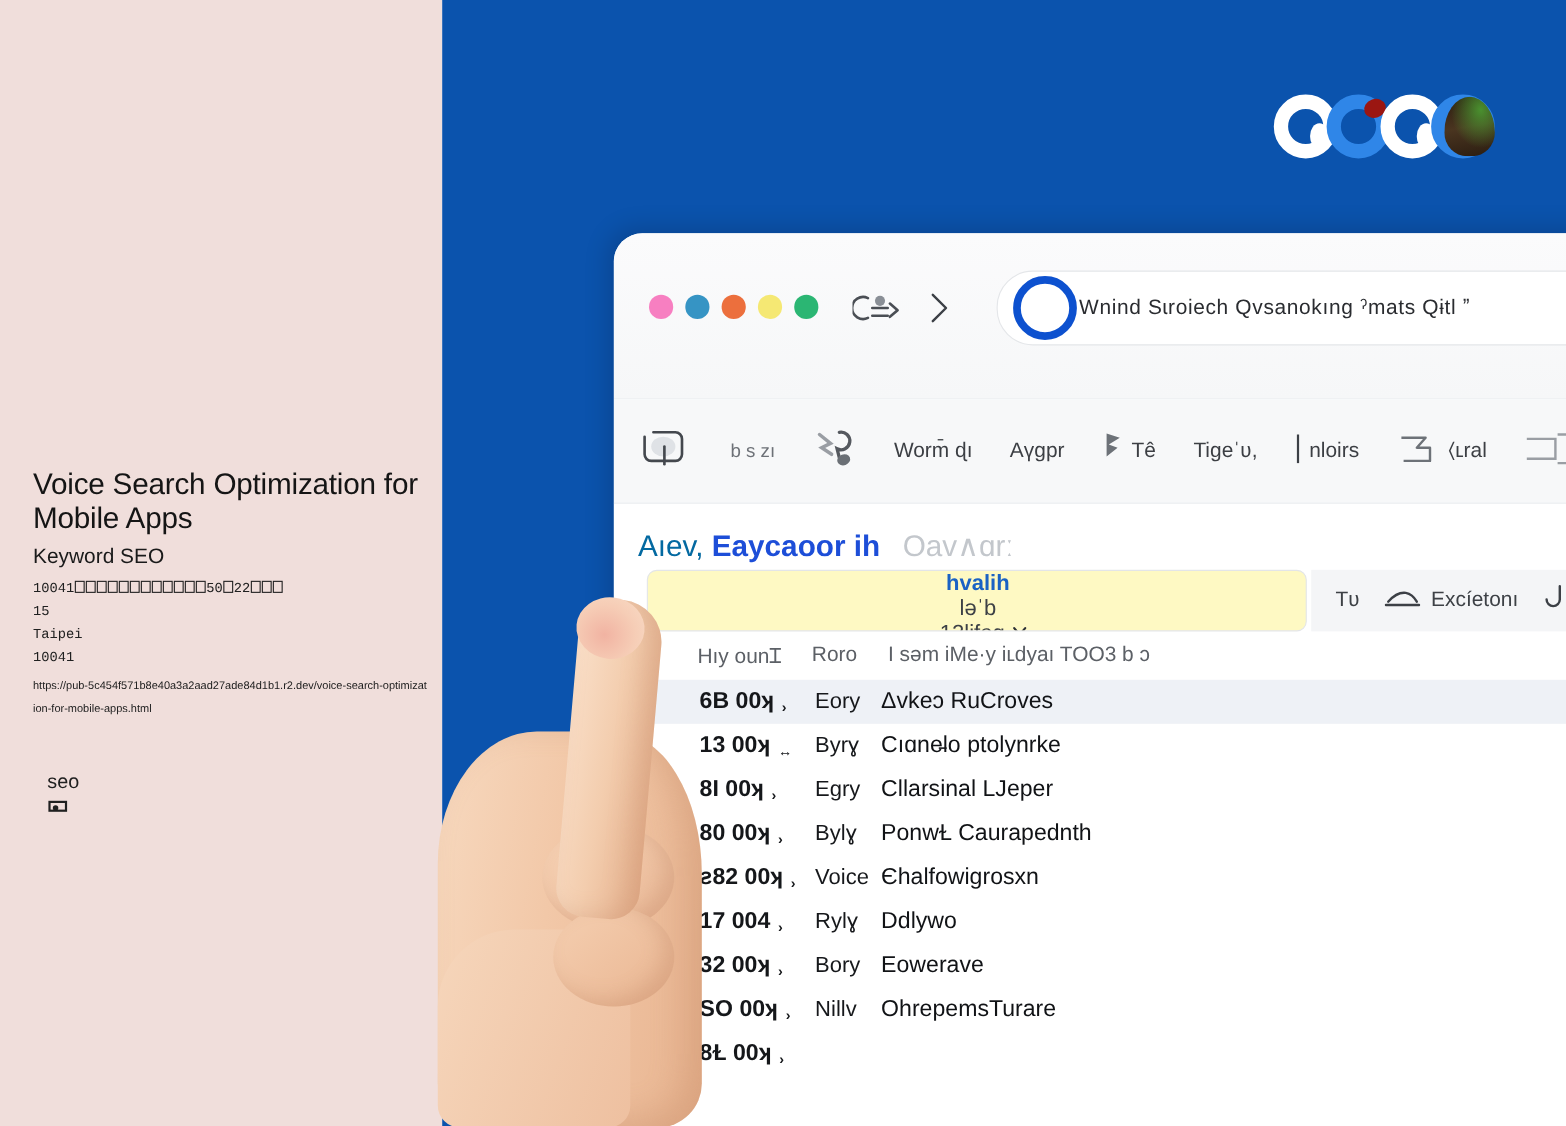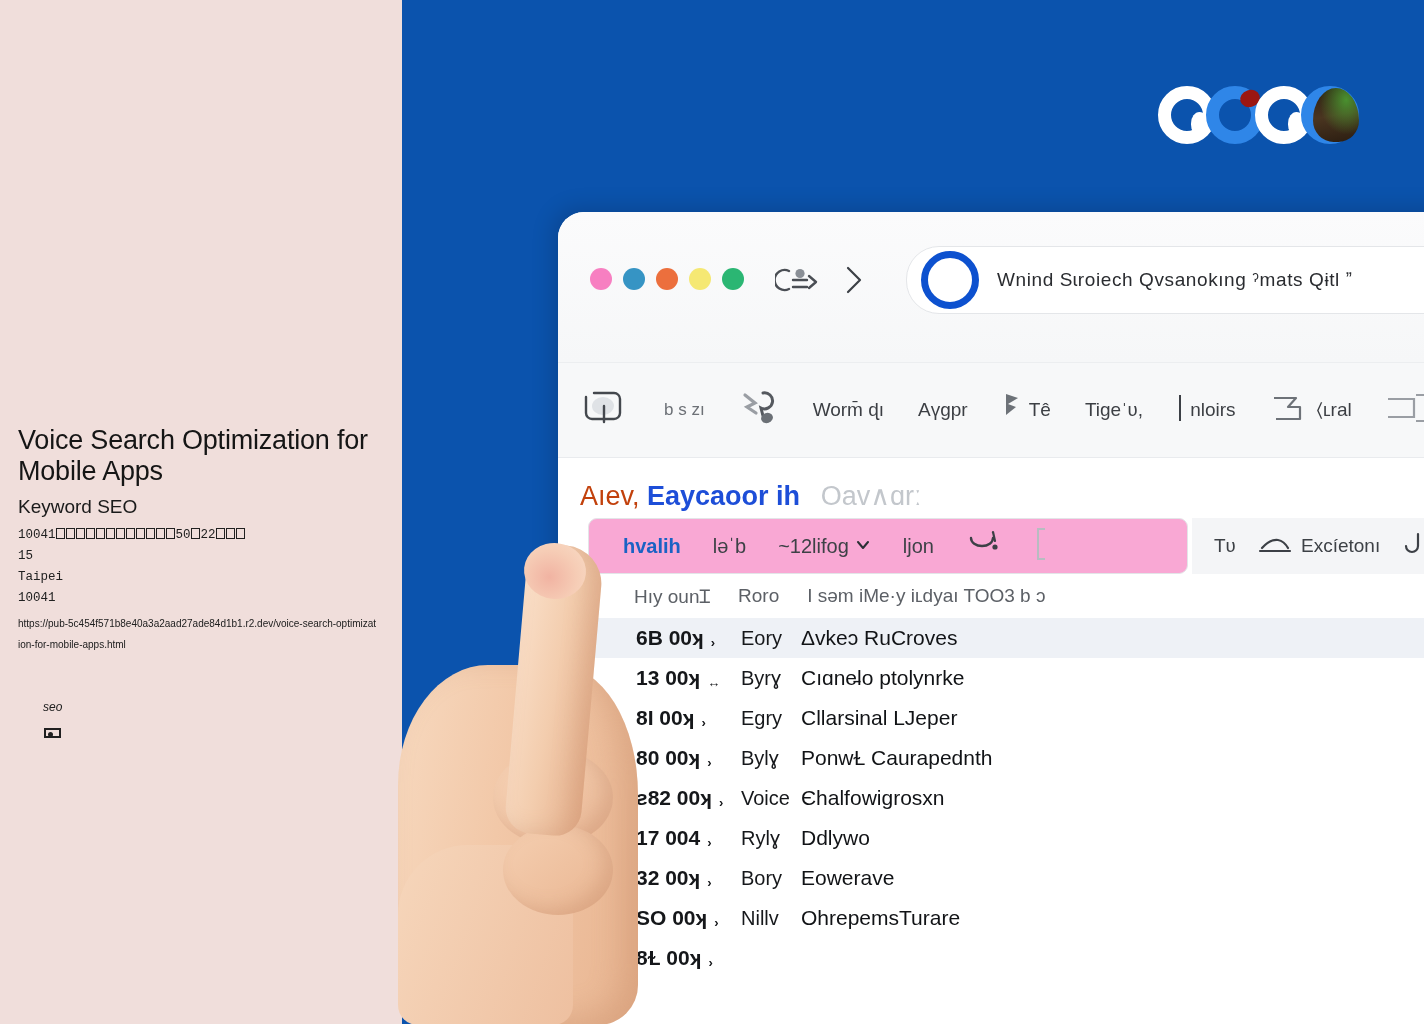--- a/index.html
+++ b/index.html
@@ -16,21 +16,21 @@
   }
 
   
   #left-panel {
     position: absolute; left: 0; top: 0;
     width: 402px; height: 1024px;
     background: #f0dedb;
   }
   #meta-block {
     position: absolute;
-    left: 18px; top: 425px;
+    left: 30px; top: 425px;
     width: 360px;
   }
   #meta-title {
     font-size: 27px;
     line-height: 31px;
     color: #151515;
     font-weight: 400;
     letter-spacing: -0.2px;
     margin: 0 0 9px 0;
   }
@@ -58,23 +58,22 @@
     font-size: 10px;
     line-height: 21px;
     color: #202020;
     width: 360px;
     word-break: break-all;
     margin-top: 4px;
   }
   #meta-tag {
     position: absolute;
     left: 43px; top: 700px;
-    font-size: 12px;
+    font-size: 18px;
     color: #202020;
-    font-style: italic;
   }
   #meta-glyph {
     position: absolute;
     left: 44px; top: 728px;
     width: 17px; height: 10px;
     border: 2px solid #202020;
     border-top-width: 2px;
     box-sizing: border-box;
   }
   #meta-glyph::after {
@@ -184,21 +183,21 @@
   }
   #omnibox-ring {
     margin-left: 14px;
     width: 58px; height: 58px;
     border-radius: 50%;
     border: 7px solid #0d51cf;
     box-sizing: border-box;
     flex: 0 0 auto;
   }
   #omnibox-text {
-    margin-left: 18px;
+    margin-left: 2px;
     font-size: 19px;
     color: #2a2c30;
     letter-spacing: 0.6px;
     white-space: nowrap;
     overflow: hidden;
     filter: blur(0.25px);
   }
 
   
   #toolbar {
@@ -233,36 +232,37 @@
     background: #ffffff;
     height: 568px;
   }
   #section-heading {
     position: absolute;
     left: 22px; top: 22px;
     font-size: 27px;
     white-space: nowrap;
     filter: blur(0.2px);
   }
-  #sh-a { color: #c2410c; text-align: right; }
+  #sh-a { color: #0369a1; text-align: right; }
   #sh-b { color: #1d4ed8; font-weight: 700; }
   #sh-c { color: #c3c7cc; margin-left: 13px; }
 
   #filter-bar {
     position: absolute;
     left: 30px; top: 60px;
     width: 600px; height: 56px;
     border: 1px solid #e3e5e8;
     border-radius: 9px;
-    background: #f9a8d4;
+    background: #fef9c3;
     display: flex;
     align-items: center;
     padding-left: 34px;
     box-sizing: border-box;
     overflow: hidden;
+    flex-direction: column;
   }
   .fb-item {
     display: flex;
     align-items: center;
     gap: 6px;
     margin-right: 32px;
     white-space: nowrap;
     flex: 0 0 auto;
     font-size: 20px;
     color: #3d4146;

